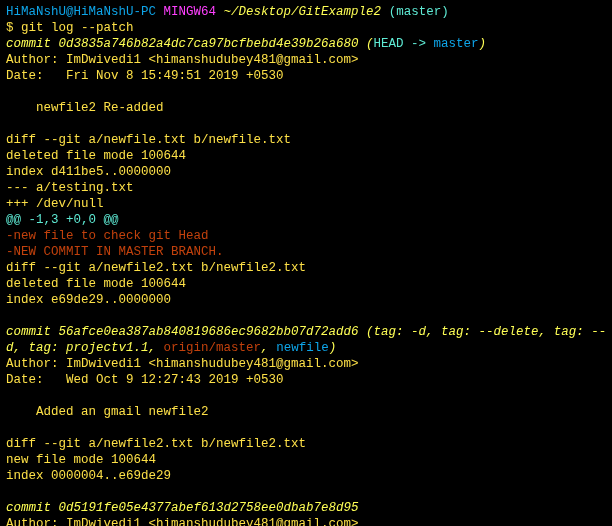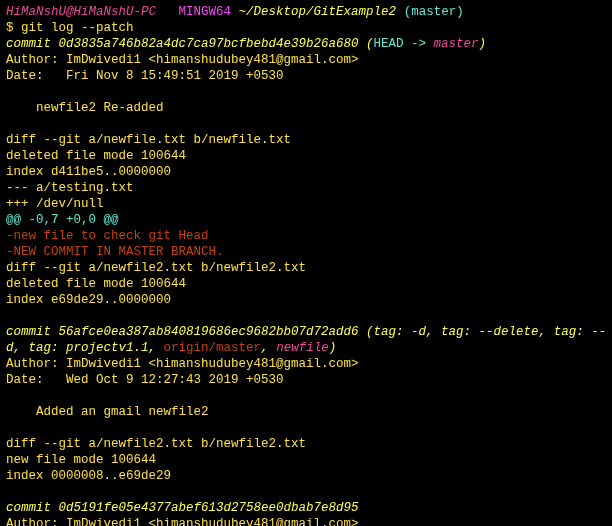--- a/index.html
+++ b/index.html
@@ -7,22 +7,22 @@
     padding: 4px 6px;
     background:#000;
     color:#c0c0c0;
     font-family: "Consolas","Courier New",monospace;
     font-size:12.5px;
     line-height:16px;
     width:612px;
     box-sizing:border-box;
   }
   .line { white-space: pre; }
-  .green  { color:#ec4899;font-style:italic; }
-  .pink   { color:#ff40ff;margin-left:15px; }
+  .green  { color:#0ea5e9; }
+  .pink   { color:#ff40ff; }
   .yellow { color:#ffff55;font-style:italic; }
   .cyan   { color:#5eead4; }
   .white  { color:#fde047; }
   .red    { color:#c2410c; }
 </style>
 </head>
 <body>
 
 <div class="line"><span class="green">HiMaNshU@HiMaNshU-PC</span><span class="white"> </span><span class="pink">MINGW64</span><span class="white"> </span><span class="yellow">~/Desktop/GitExample2</span><span class="white"> </span><span class="cyan">(master)</span></div>
 <div class="line white">$ git log --patch</div>
@@ -32,36 +32,36 @@
 <div class="line white">Date:   Fri Nov 8 15:49:51 2019 +0530</div>
 <div class="line">&nbsp;</div>
 <div class="line white">    newfile2 Re-added</div>
 <div class="line">&nbsp;</div>
 
 <div class="line white">diff --git a/newfile.txt b/newfile.txt</div>
 <div class="line white">deleted file mode 100644</div>
 <div class="line white">index d411be5..0000000</div>
 <div class="line white">--- a/testing.txt</div>
 <div class="line white">+++ /dev/null</div>
-<div class="line cyan">@@ -0,7 +0,0 @@</div>
+<div class="line cyan">@@ -1,3 +0,0 @@</div>
 <div class="line red">-new file to check git Head</div>
 <div class="line red">-NEW COMMIT IN MASTER BRANCH.</div>
 
 <div class="line white">diff --git a/newfile2.txt b/newfile2.txt</div>
 <div class="line white">deleted file mode 100644</div>
 <div class="line white">index e69de29..0000000</div>
 <div class="line">&nbsp;</div>
 
 <div class="line"><span class="yellow">commit 56afce0ea387ab840819686ec9682bb07d72add6 (</span><span class="yellow">tag: -d</span><span class="yellow">, </span><span class="yellow">tag: --delete</span><span class="yellow">, </span><span class="yellow">tag: --</span></div>
 <div class="line"><span class="yellow">d</span><span class="yellow">, </span><span class="yellow">tag: projectv1.1</span><span class="yellow">, </span><span class="red">origin/master</span><span class="yellow">, </span><span class="green">newfile</span><span class="yellow">)</span></div>
 <div class="line white">Author: ImDwivedi1 &lt;himanshudubey481@gmail.com&gt;</div>
 <div class="line white">Date:   Wed Oct 9 12:27:43 2019 +0530</div>
 <div class="line">&nbsp;</div>
 <div class="line white">    Added an gmail newfile2</div>
 <div class="line">&nbsp;</div>
 
 <div class="line white">diff --git a/newfile2.txt b/newfile2.txt</div>
 <div class="line white">new file mode 100644</div>
-<div class="line white">index 0000008..e69de29</div>
+<div class="line white">index 0000004..e69de29</div>
 <div class="line">&nbsp;</div>
 
 <div class="line yellow">commit 0d5191fe05e4377abef613d2758ee0dbab7e8d95</div>
 <div class="line white">Author: ImDwivedi1 &lt;himanshudubey481@gmail.com&gt;</div>
 
 </body></html>

